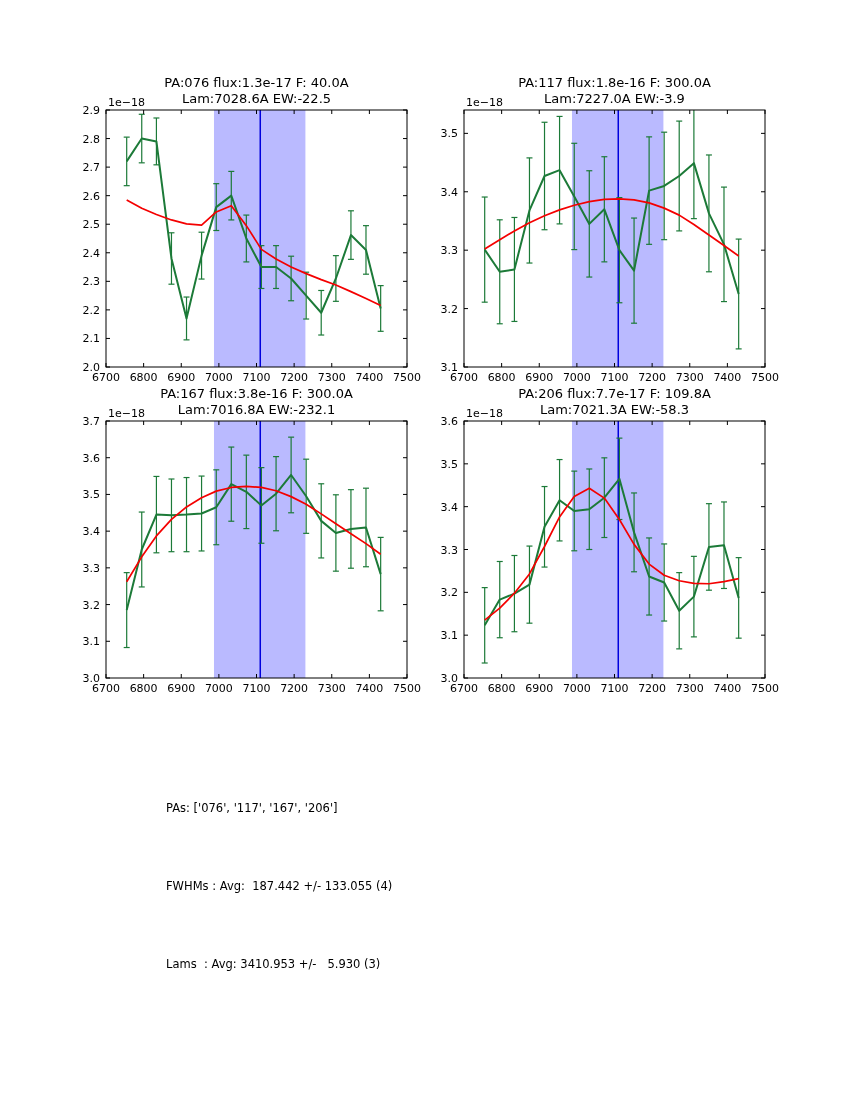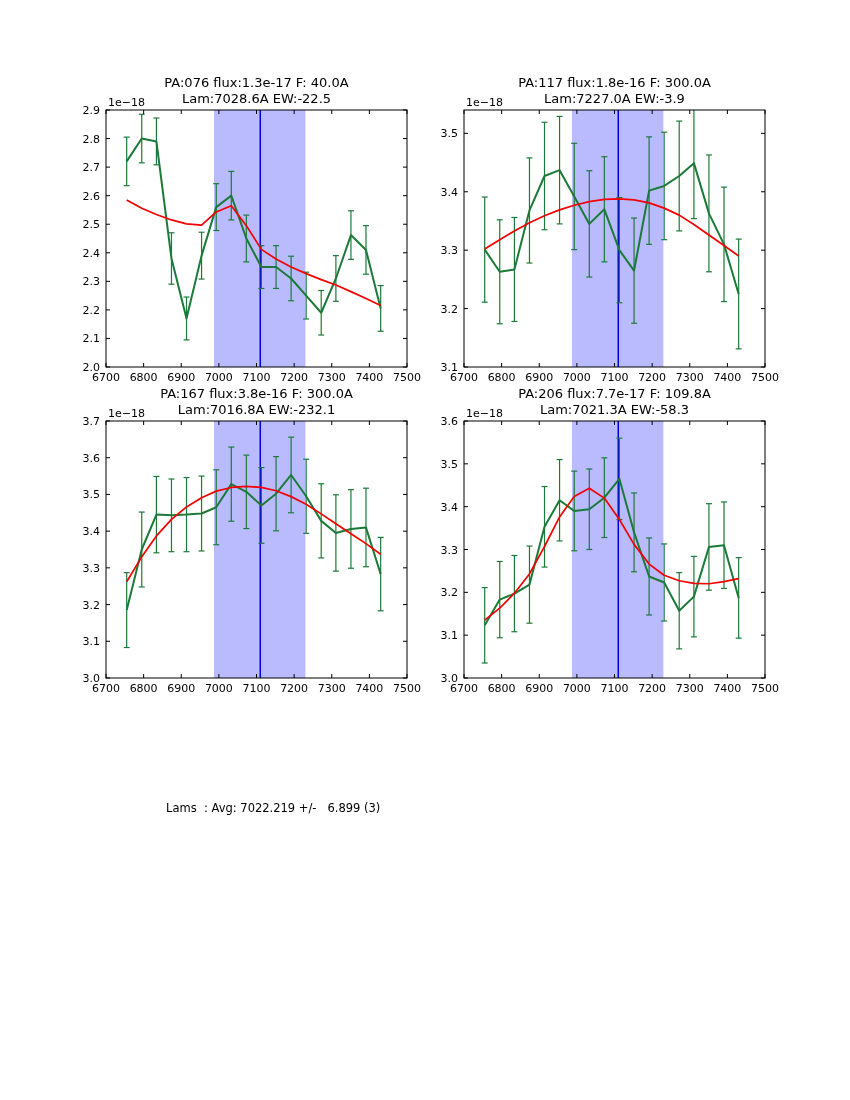--- a/index.html
+++ b/index.html
@@ -503,17 +503,19 @@
         <text x="458" y="553.5000000000001" font-size="11" text-anchor="end" class="plot-text">3.3</text>
         <text x="458" y="510.66666666666674" font-size="11" text-anchor="end" class="plot-text">3.4</text>
         <text x="458" y="467.83333333333337" font-size="11" text-anchor="end" class="plot-text">3.5</text>
         <text x="458" y="425" font-size="11" text-anchor="end" class="plot-text">3.6</text>
         <text x="466" y="417" font-size="11" text-anchor="start" class="plot-text">1e−18</text>
         <text x="614.5" y="398" font-size="13" text-anchor="middle" class="plot-text">PA:206 flux:7.7e-17 F: 109.8A</text>
         <text x="614.5" y="414" font-size="13" text-anchor="middle" class="plot-text">Lam:7021.3A EW:-58.3</text>
       </g>
     </svg>
   <div id="summary-block">
-    <div>Lams  : Avg: 7022.219 +/-   6.899 (3)</div>
+    <div>PAs: ['076', '117', '167', '206']</div>
+    <div>FWHMs : Avg:  187.442 +/- 133.055 (4)</div>
+    <div>Lams  : Avg: 3410.953 +/-   5.930 (3)</div>
     
     
   </div>
 </div>
 
 </body></html>

